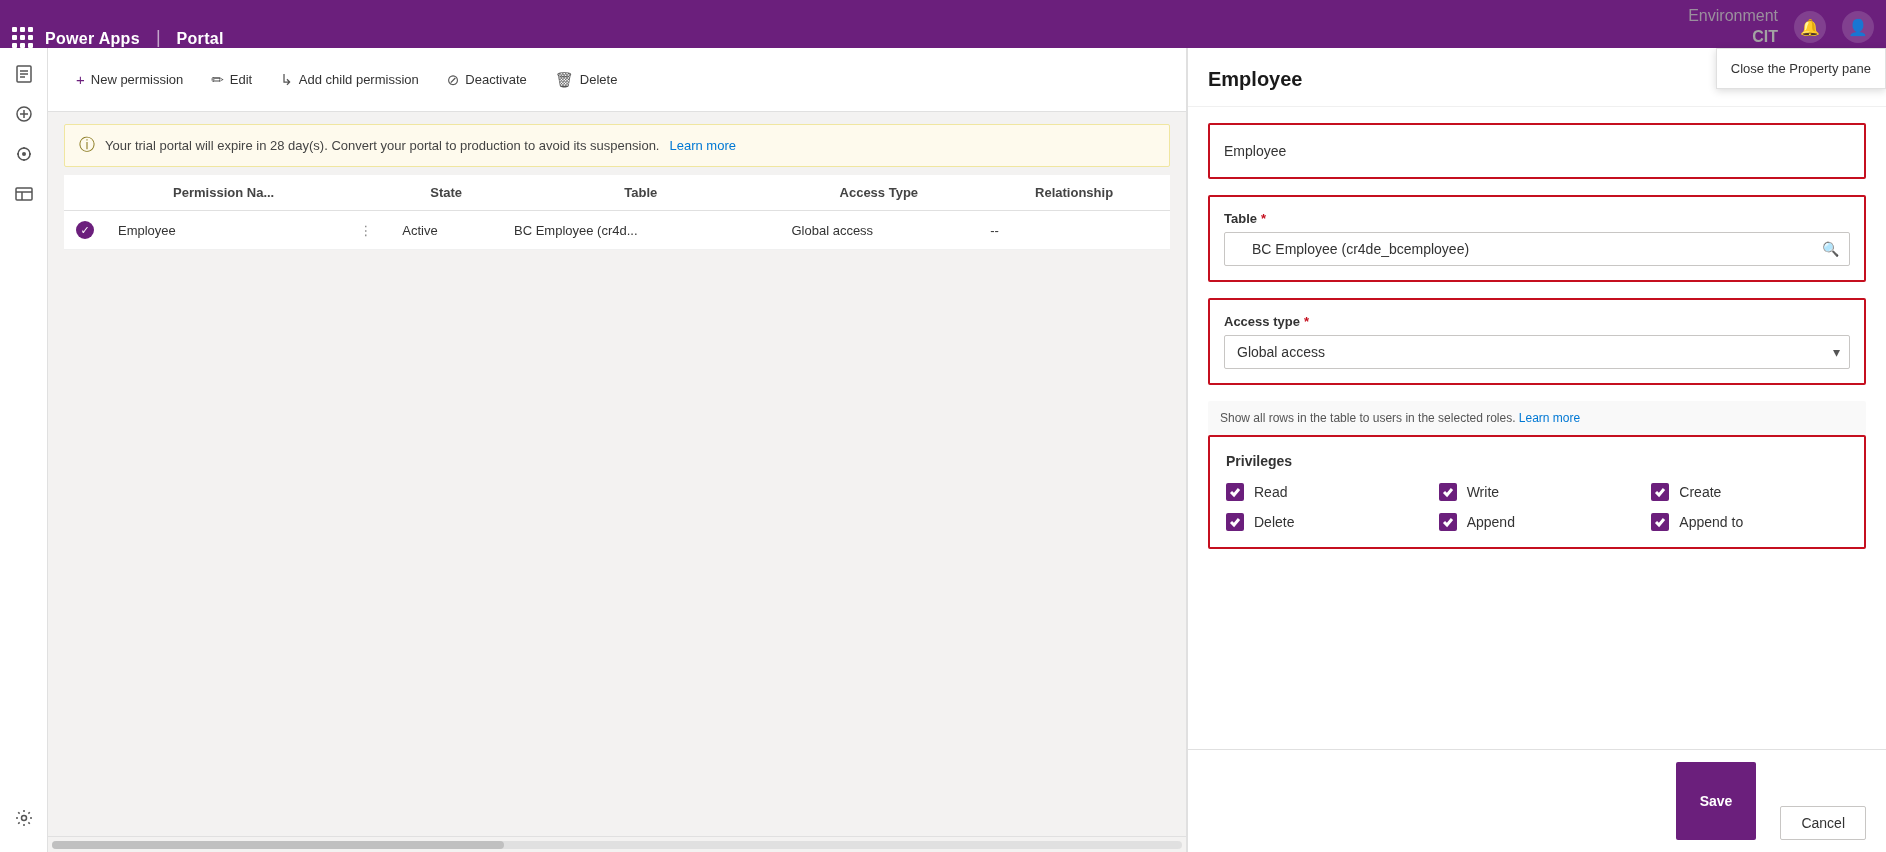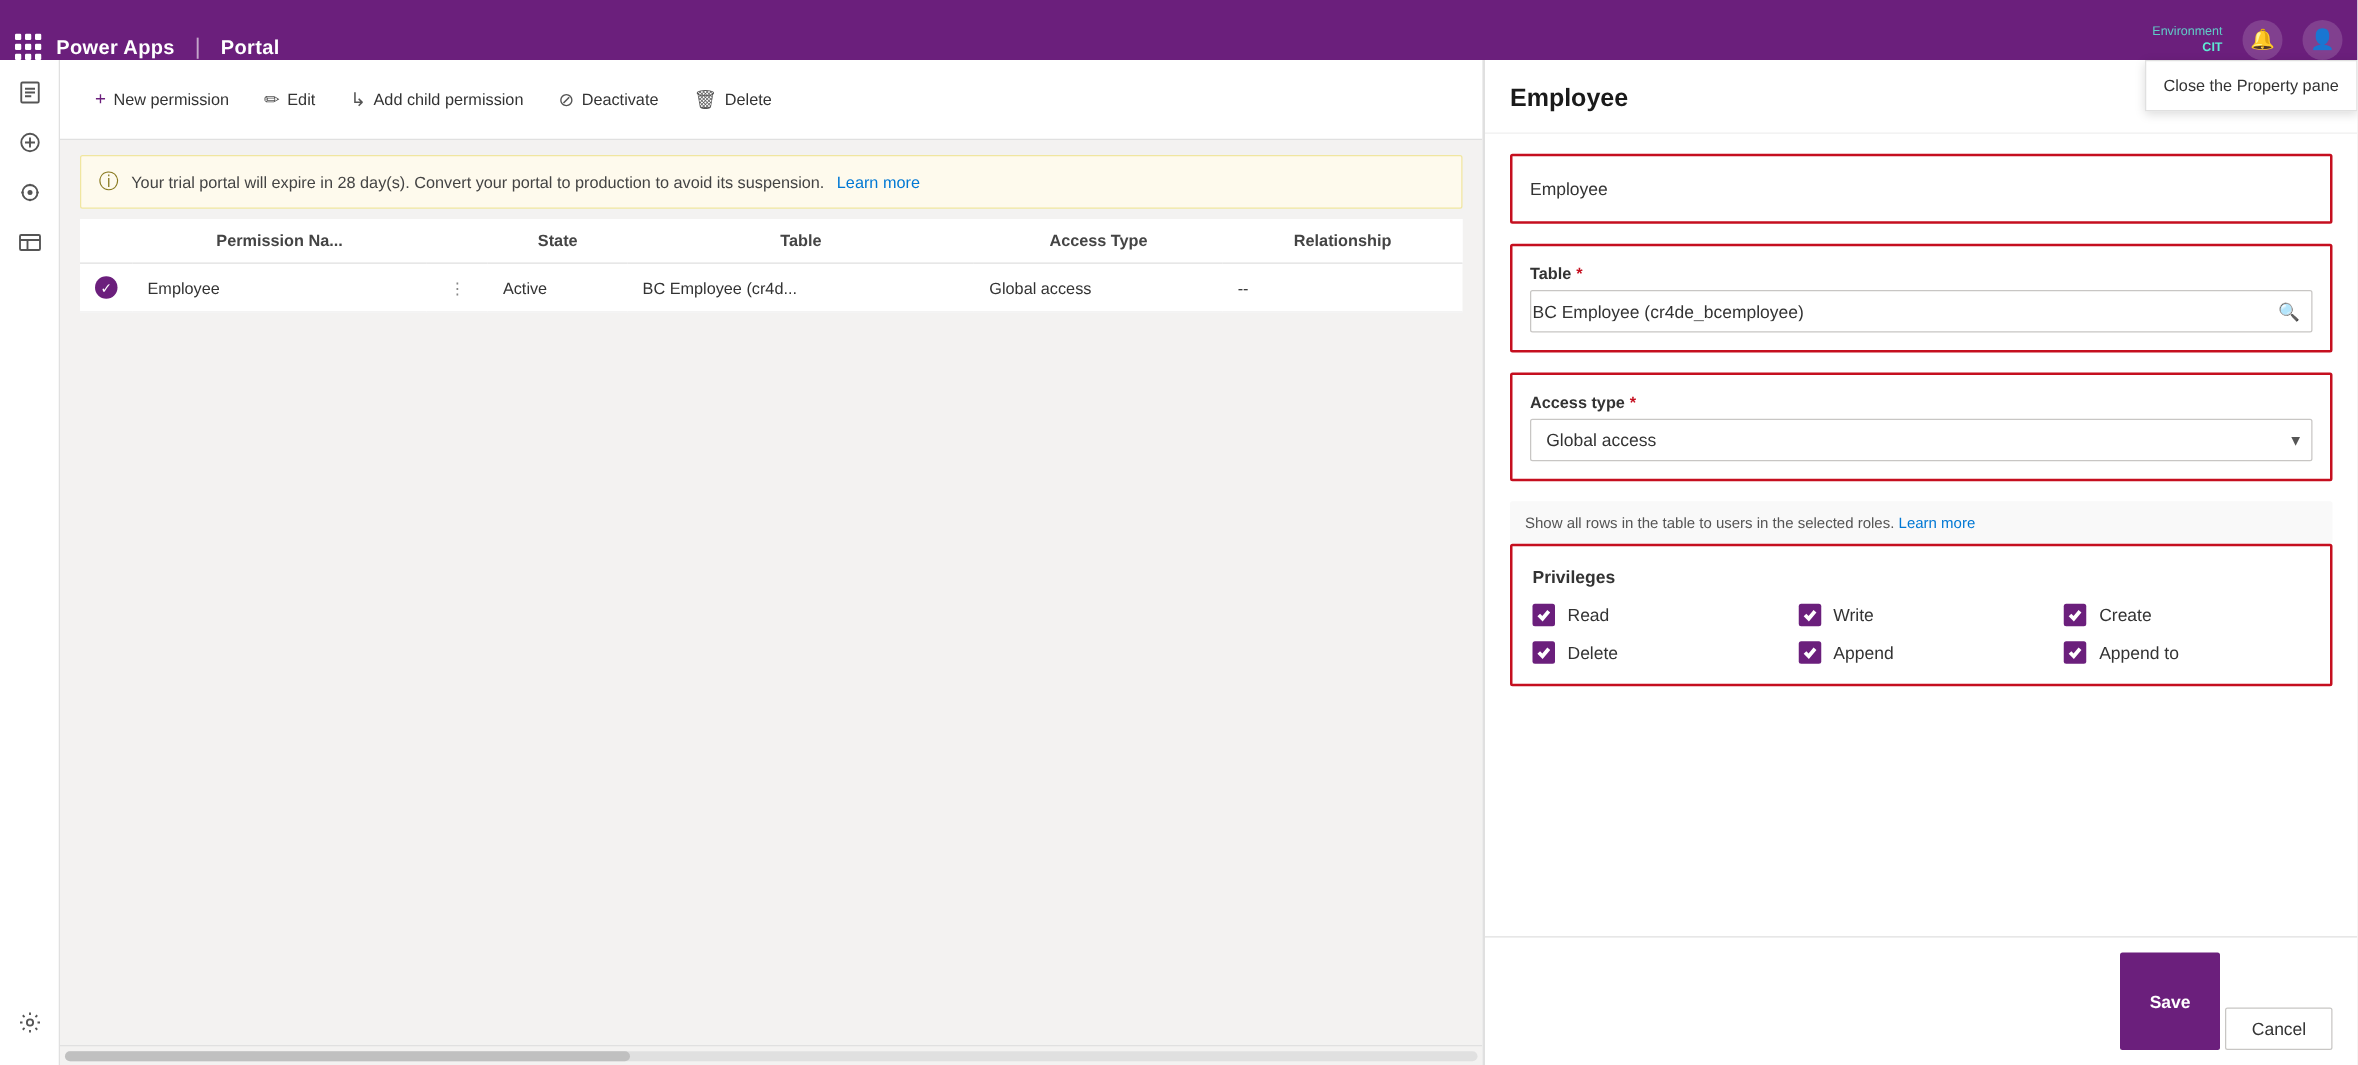--- a/index.html
+++ b/index.html
@@ -30,22 +30,22 @@
     .top-nav-right {
       margin-left: auto;
       display: flex;
       align-items: center;
       gap: 16px;
     }
     .env-info {
       display: flex;
       flex-direction: column;
       align-items: flex-end;
-      color: #5eead4;
-      font-size: 10px;
+      color: #a3a3a3;
+      font-size: 16px;
       line-height: 1.3;
     }
     .env-label { font-weight: 400; opacity: 0.85; }
     .env-name { font-weight: 600; }
     .nav-icon-btn {
       width: 32px;
       height: 32px;
       border-radius: 50%;
       background: rgba(255,255,255,0.15);
       display: flex;
@@ -290,21 +290,21 @@
     
     .red-border-section {
       border: 2px solid #c50f1f;
       border-radius: 2px;
       padding: 14px;
       margin-bottom: 16px;
     }
 
     .form-input {
       width: 100%;
-      padding: 8px 1px;
+      padding: 8px 27px;
       border: 1px solid #c8c6c4;
       border-radius: 2px;
       font-size: 14px;
       color: #333;
       outline: none;
     }
 
     .form-select-wrapper {
       position: relative;
     }
@@ -397,21 +397,21 @@
       stroke-width: 3;
       fill: none;
     }
 
     
     .panel-footer {
       padding: 12px 20px;
       border-top: 1px solid #e0e0e0;
       display: flex;
       justify-content: flex-end;
-      gap: 4px;
+      gap: 24px;
     }
     .btn-save {
       background: #6b1f7c;
       color: white;
       border: none;
       padding: 8px 24px;
       font-size: 14px;
       font-weight: 600;
       cursor: pointer;
       border-radius: 2px;

